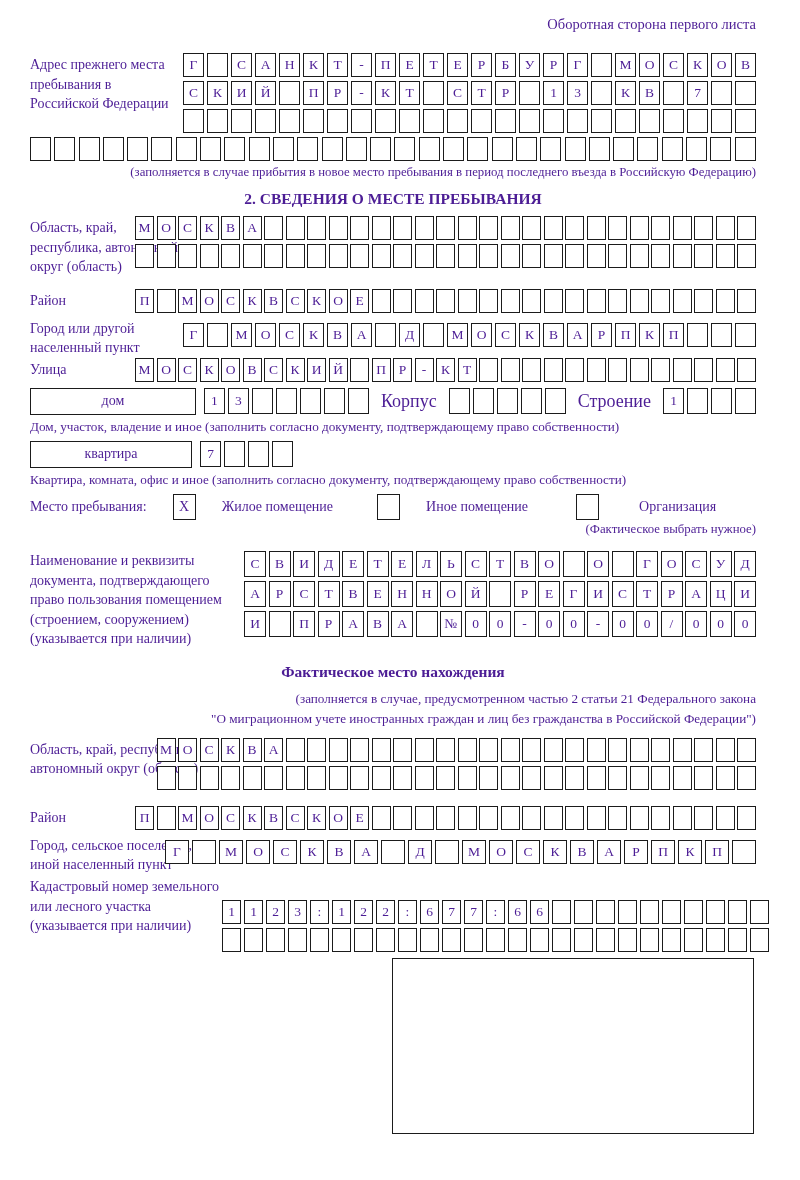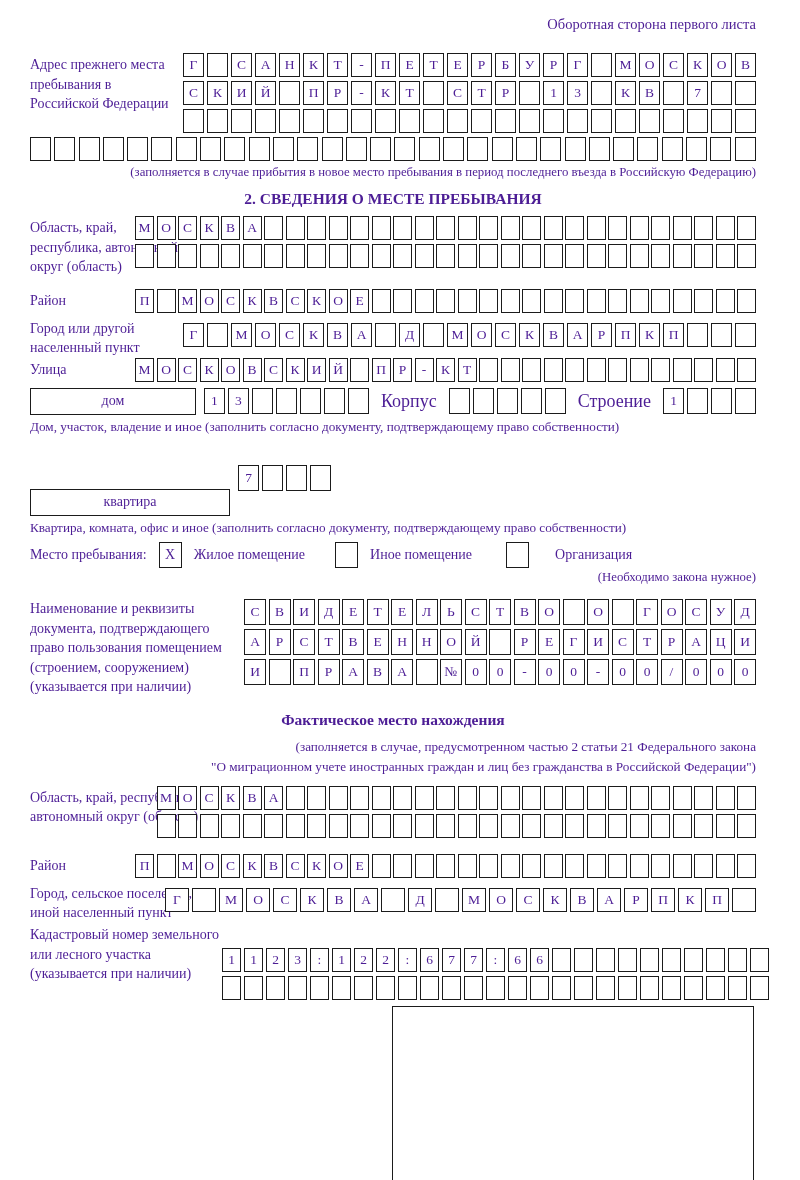--- a/index.html
+++ b/index.html
@@ -24,24 +24,24 @@
     font-size:13.5px;
   }
   .note{ text-align:right;font-size:12.8px;margin:2px 0 6px 0; }
   .sect-title{ text-align:center;font-weight:bold;font-size:15.5px;margin:10px 0 8px 0; }
   .inline-row{ display:flex;align-items:center;gap:8px;margin:2px 0 4px 0; }
   .named-box{
     border:1.5px solid #1b1b1b;box-sizing:border-box;height:27px;
     display:flex;align-items:center;justify-content:center;font-size:14px;
   }
   .dom-box{ width:168px; }
-  .kv-box{ width:200px;margin-top:48px; }
+  .kv-box{ width:162px; }
   .inline-label{ font-size:18px;margin:0 4px; }
   .caption{ font-size:13.2px;margin:0 0 6px 0; }
-  .mesto-row{ display:flex;align-items:center;gap:12px;margin:4px 0 2px 0;font-size:14px; }
+  .mesto-row{ display:flex;align-items:center;gap:26px;margin:4px 0 2px 0;font-size:14px; }
   .checkbox{
     width:23px;height:26px;border:1.5px solid #1b1b1b;box-sizing:border-box;
     display:flex;align-items:center;justify-content:center;font-size:14px;
   }
   .fact-note{ text-align:right;font-size:13.2px;line-height:1.55; }
   .kad-rows{ margin-top:25px; }
   .stamp-wrap{ display:flex;flex-direction:column;align-items:center;width:366px;margin-left:auto;margin-top:2px; }
   .stamp-box{ width:362px;height:176px;border:1.5px solid #1b1b1b;box-sizing:border-box;background:#fff; }
   .stamp-caption{ margin-top:6px;text-align:center;font-size:13.4px;line-height:1.55;width:380px; }
   .mt4{margin-top:12px;}
@@ -388,21 +388,21 @@
 
   <div class="mesto-row">
     <span>Место пребывания:</span>
     <span class="checkbox">X</span>
     <span>Жилое помещение</span>
     <span class="checkbox" style="margin-left:18px;"></span>
     <span>Иное помещение</span>
     <span class="checkbox" style="margin-left:22px;"></span>
     <span style="margin-left:14px;">Организация</span>
   </div>
-  <div class="note">(Необходимо закона нужное)</div>
+  <div class="note">(Фактическое выбрать нужное)</div>
 
   <div class="fieldblock mt4">
     <div class="flabel" style="flex-basis:205px;">Наименование и реквизиты документа, подтверждающего право пользования помещением (строением, сооружением) (указывается при наличии)</div>
     <div class="rows" style="padding-top:2px;">
       <div class="cellrow" style="--cw:22px;--ch:26px;--cg:2.5px">
           <span class="cell filled">С</span>
           <span class="cell filled">В</span>
           <span class="cell filled">И</span>
           <span class="cell filled">Д</span>
           <span class="cell filled">Е</span>

